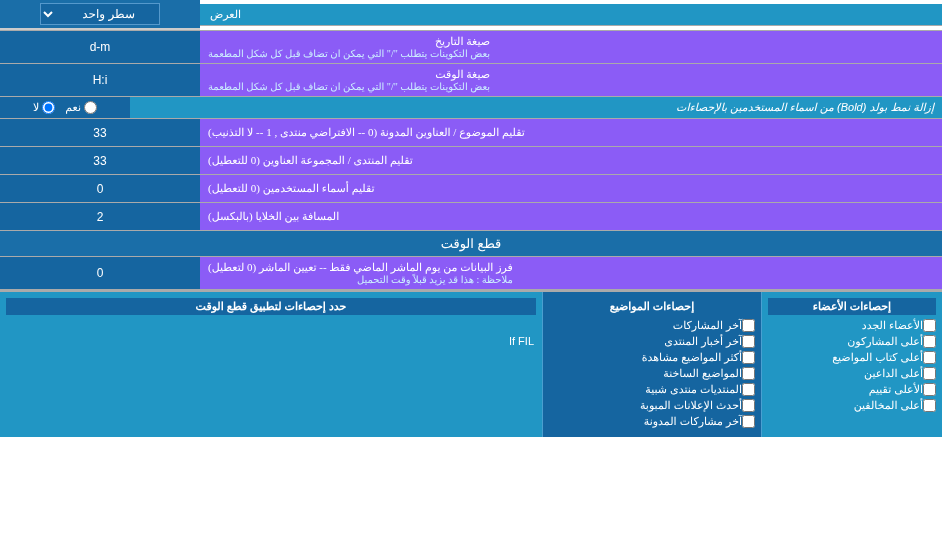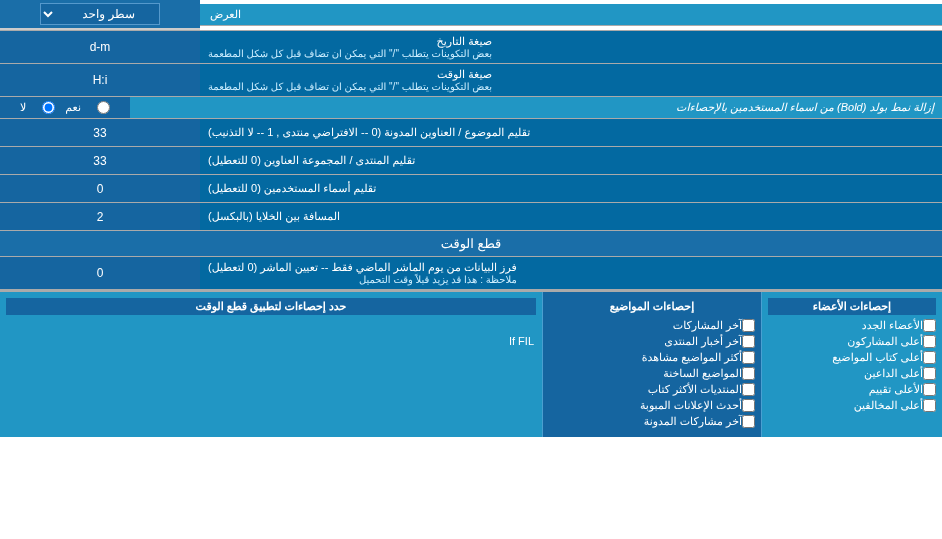--- a/index.html
+++ b/index.html
@@ -11,29 +11,30 @@
     }
 
     .row {
       display: flex;
       align-items: stretch;
       border-bottom: 1px solid #aaa;
       min-height: 28px;
     }
 
     .row-label {
-      background: #0369a1;
+      background: #8b5cf6;
       color: #fff;
       padding: 4px 8px;
       display: flex;
       align-items: center;
       justify-content: flex-end;
       text-align: right;
       flex: 1;
       font-size: 11px;
+      font-family: Liberation Serif, serif;
     }
 
     .row-label small {
       font-size: 10px;
       display: block;
       color: #cef;
     }
 
     .row-input {
       background: #1565a0;
@@ -158,21 +159,21 @@
       gap: 10px;
       min-width: 130px;
       justify-content: center;
     }
 
     .mixed-row .radio-part label {
       color: #fff;
       font-size: 11px;
       display: flex;
       align-items: flex-start;
-      gap: 16px;
+      gap: 3px;
     }
   </style>
 </head>
 <body>
 
 <div style="display:flex; align-items:center; border-bottom:1px solid #aaa;">
   <div class="top-row" style="flex:1;">العرض</div>
   <div class="header-row" style="width:200px; background:#1a6ea8;">
     <select style="background:#1565a0; color:#fff; border:1px solid #5599cc; padding:2px 20px 2px 4px; font-size:12px; min-width:120px;">
       <option>سطر واحد</option>
@@ -305,21 +306,21 @@
     <div class="checkbox-item">
       <input type="checkbox" style="">
       <span>أكثر المواضيع مشاهدة</span>
     </div>
     <div class="checkbox-item">
       <input type="checkbox" style="">
       <span>المواضيع الساخنة</span>
     </div>
     <div class="checkbox-item">
       <input type="checkbox" style="">
-      <span>المنتديات الأكثر كتاب</span>
+      <span>المنتديات منتدى شبية</span>
     </div>
     <div class="checkbox-item">
       <input type="checkbox" style="">
       <span>أحدث الإعلانات المبوبة</span>
     </div>
     <div class="checkbox-item">
       <input type="checkbox" style="">
       <span>آخر مشاركات المدونة</span>
     </div>
   </div>

